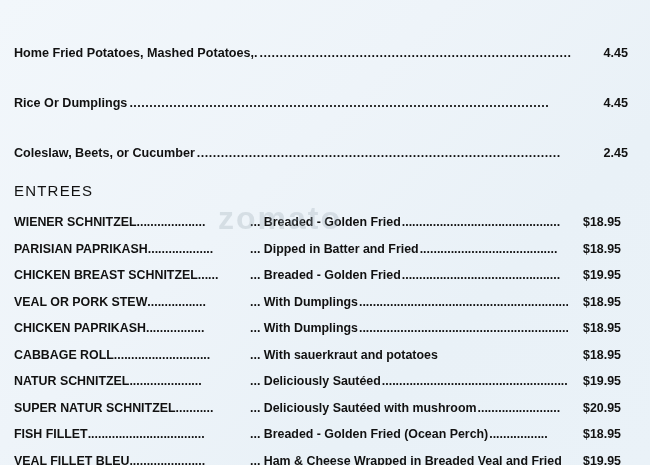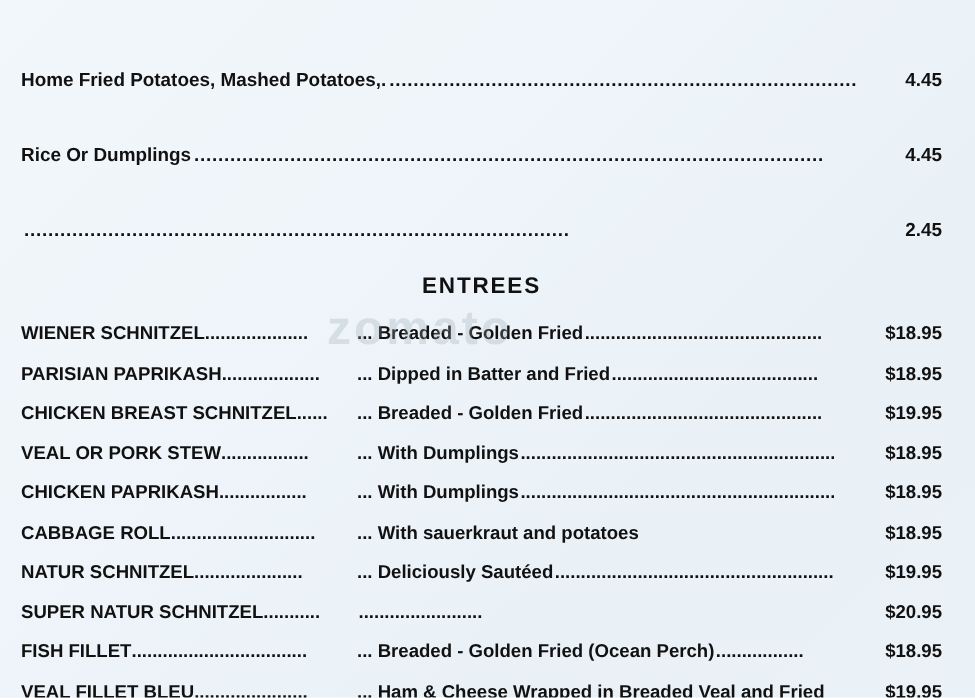--- a/index.html
+++ b/index.html
@@ -35,23 +35,23 @@
     user-select: none;
   }
   .section-title {
     font-size: 14.5px;
     font-weight: bold;
     text-decoration: underline;
     letter-spacing: 0.4px;
     margin: 4px 0 0 4px;
   }
   .centered-title {
-    text-align: center;
+    text-align: left;
     font-size: 15px;
-    font-weight: bold;
+    font-weight: normal;
     letter-spacing: 1.2px;
     margin-top: 22px;
     margin-bottom: 16px;
   }
   .side-list {
     margin-top: 20px;
   }
   .row {
     display: flex;
     align-items: center;
@@ -109,23 +109,22 @@
     flex: 0 0 auto;
   }
   .erow .dots2 {
     flex: 1 1 auto;
     overflow: hidden;
     white-space: nowrap;
     margin-left: 1px;
   }
   .erow .eprice {
     flex: 0 0 52px;
-    text-align: right;
+    text-align: center;
     padding-left: 8px;
-    margin-left: 12px;
   }
 </style>
 </head>
 <body>
 
 <div class="page">
 
   <div class="watermark">zomato</div>
 
 
@@ -137,20 +136,21 @@
       <span class="price">4.45</span>
     </div>
 
     <div class="row">
       <span class="name">Rice Or Dumplings</span>
       <span class="dots">.........................................................................................................</span>
       <span class="price">4.45</span>
     </div>
 
     <div class="row">
+      <span class="name">Coleslaw, Beets, or Cucumber</span>
       <span class="dots">...........................................................................................</span>
       <span class="price">2.45</span>
     </div>
 
   </div>
 
   <div class="centered-title">ENTREES</div>
 
   <div class="entree-list">
 
@@ -220,20 +220,21 @@
         <span class="edesc">... Deliciously Sautéed</span>
         <span class="dots2">......................................................</span>
       </span>
       <span class="eprice">$19.95</span>
     </div>
 
     <div class="erow">
       <span class="ename">SUPER NATUR SCHNITZEL</span>
       <span class="dots1">...........</span>
       <span class="edesc-wrap">
+        <span class="edesc">... Deliciously Sautéed with mushroom</span>
         <span class="dots2">........................</span>
       </span>
       <span class="eprice">$20.95</span>
     </div>
 
     <div class="erow">
       <span class="ename">FISH FILLET</span>
       <span class="dots1">..................................</span>
       <span class="edesc-wrap">
         <span class="edesc">... Breaded  -  Golden Fried (Ocean Perch)</span>

